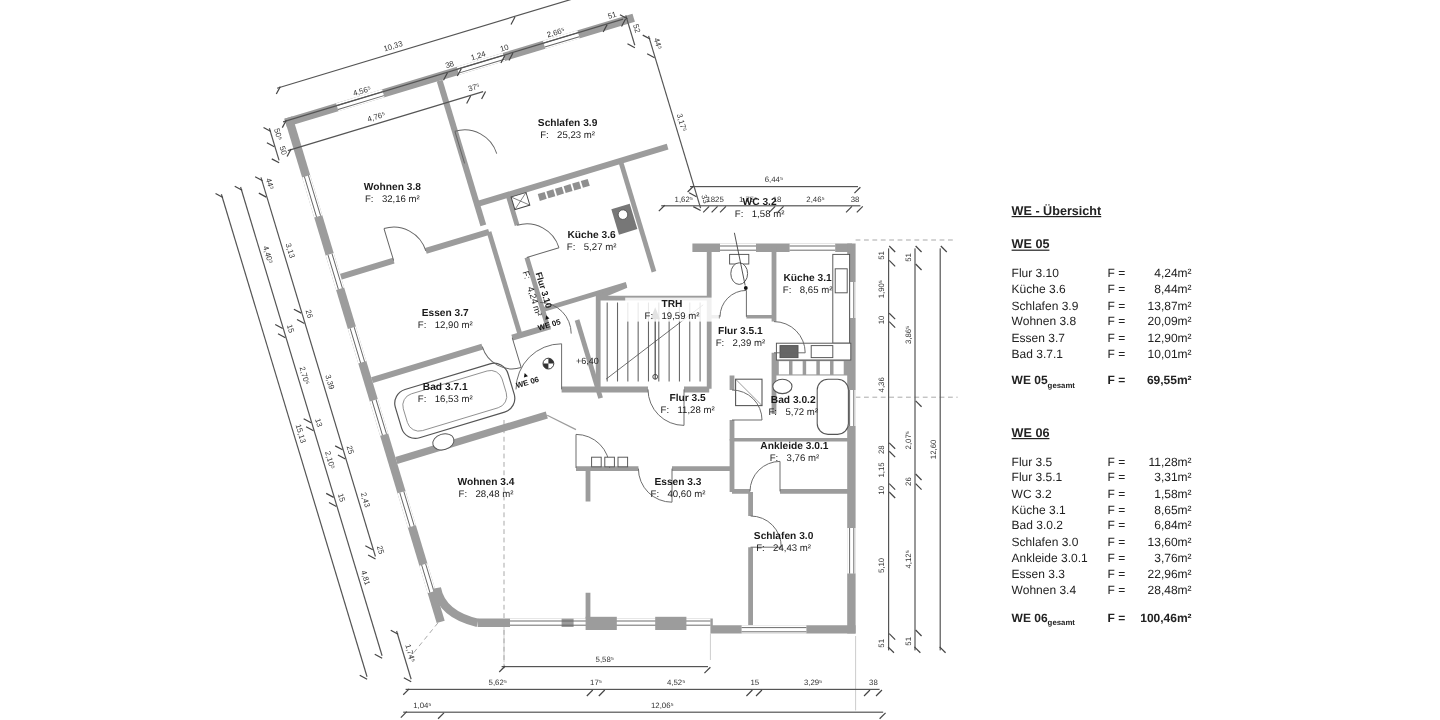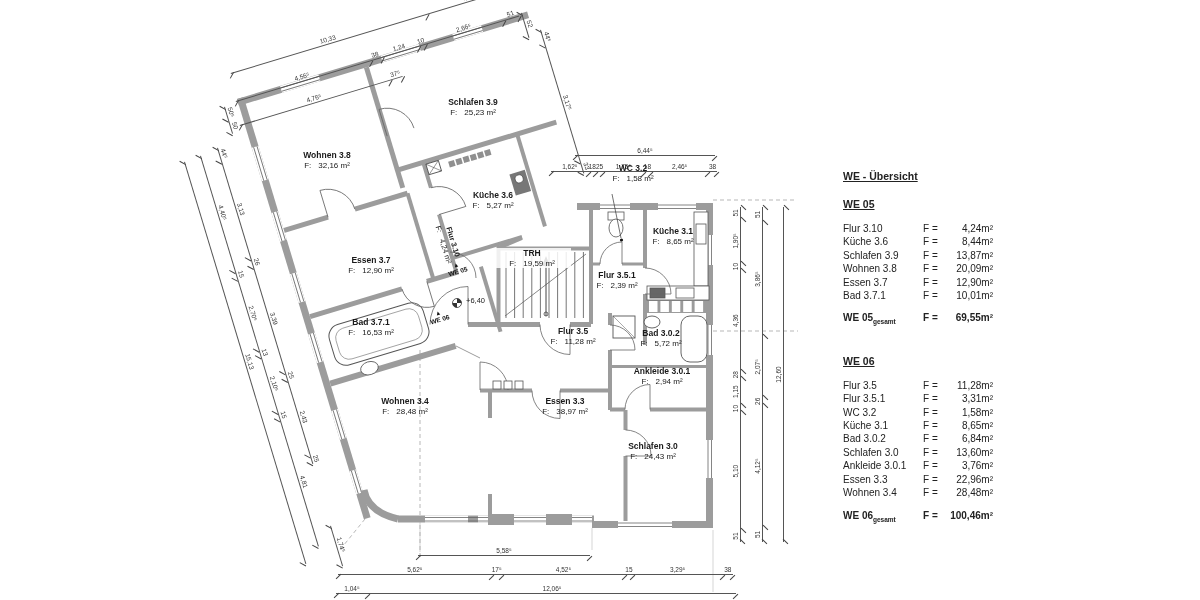--- a/index.html
+++ b/index.html
@@ -22,21 +22,21 @@
   .rname{display:block;font-size:8.5px;font-weight:bold;white-space:nowrap;}
   .rarea{display:flex;justify-content:center;gap:7px;font-size:8px;margin-top:1px;white-space:nowrap;}
   .rarea i{font-style:normal;}
   .rooms .room:nth-child(1){left:272px;top:150px;}
   .rooms .room:nth-child(2){left:418px;top:97px;}
   .rooms .room:nth-child(3){left:316px;top:255px;}
   .rooms .room:nth-child(4){left:438px;top:190px;}
   .rooms .room:nth-child(5){left:447px;top:206px;width:72px;transform:rotate(73.2deg);transform-origin:0 0;}
   .rooms .room:nth-child(5) .rname,.rooms .room:nth-child(5) .rarea{font-size:7.5px;}
   .rooms .room:nth-child(6){left:316px;top:317px;}
-  .rooms .room:nth-child(7){left:493px;top:248px;width:78px;background:rgba(255,255,255,.85);}
+  .rooms .room:nth-child(7){left:521px;top:248px;width:78px;background:rgba(255,255,255,.85);}
   .rooms .room:nth-child(8){left:578px;top:163px;}
   .rooms .room:nth-child(9){left:618px;top:226px;}
   .rooms .room:nth-child(10){left:562px;top:270px;}
   .rooms .room:nth-child(11){left:606px;top:328px;}
   .rooms .room:nth-child(12){left:600px;top:366px;width:124px;}
   .rooms .room:nth-child(13){left:518px;top:326px;}
   .rooms .room:nth-child(14){left:510px;top:396px;}
   .rooms .room:nth-child(15){left:350px;top:396px;}
   .rooms .room:nth-child(16){left:598px;top:441px;}
 
@@ -414,35 +414,35 @@
       <span class="rname">Bad 3.0.2</span>
       <span class="rarea">
         <i class="rf">F:</i>
         <span>5,72 m²</span>
       </span>
     </div>
       <div class="room">
       <span class="rname">Ankleide 3.0.1</span>
       <span class="rarea">
         <i class="rf">F:</i>
-        <span>2,94 m²</span>
+        <span>3,76 m²</span>
       </span>
     </div>
       <div class="room">
       <span class="rname">Flur 3.5</span>
       <span class="rarea">
         <i class="rf">F:</i>
         <span>11,28 m²</span>
       </span>
     </div>
       <div class="room">
       <span class="rname">Essen 3.3</span>
       <span class="rarea">
         <i class="rf">F:</i>
-        <span>38,97 m²</span>
+        <span>40,60 m²</span>
       </span>
     </div>
       <div class="room">
       <span class="rname">Wohnen 3.4</span>
       <span class="rarea">
         <i class="rf">F:</i>
         <span>28,48 m²</span>
       </span>
     </div>
       <div class="room">
@@ -455,21 +455,21 @@
     </div>
 
   <div class="marker" style="left:446px;top:266px;transform:rotate(-16.8deg)">
     <span class="tri">▲</span>
     <span>WE 05</span>
   </div>
   <div class="marker" style="left:428px;top:314px;transform:rotate(-16.8deg)">
     <span class="tri">▲</span>
     <span>WE 06</span>
   </div>
-  <div class="leveltxt" style="left:466px;top:296px">+6,40</div>
+  <div class="leveltxt" style="left:480px;top:296px">+6,40</div>
 
   <div class="legend">
     <div class="legend-title">WE - Übersicht</div>
 
     <div class="legend-group">
       <div class="legend-heading">WE 05</div>
       <div class="legend-rows">
           <div class="lrow">
           <span class="ln">Flur 3.10</span>
           <span class="lf">F =</span>

